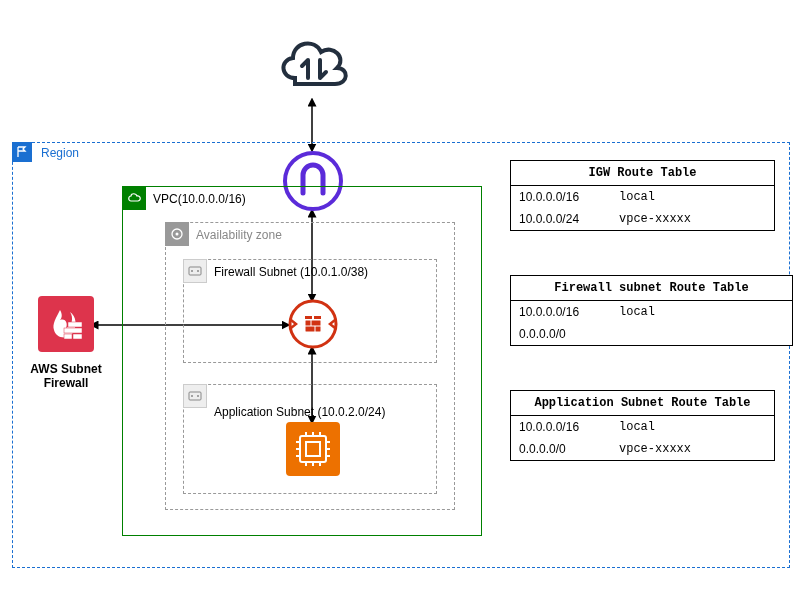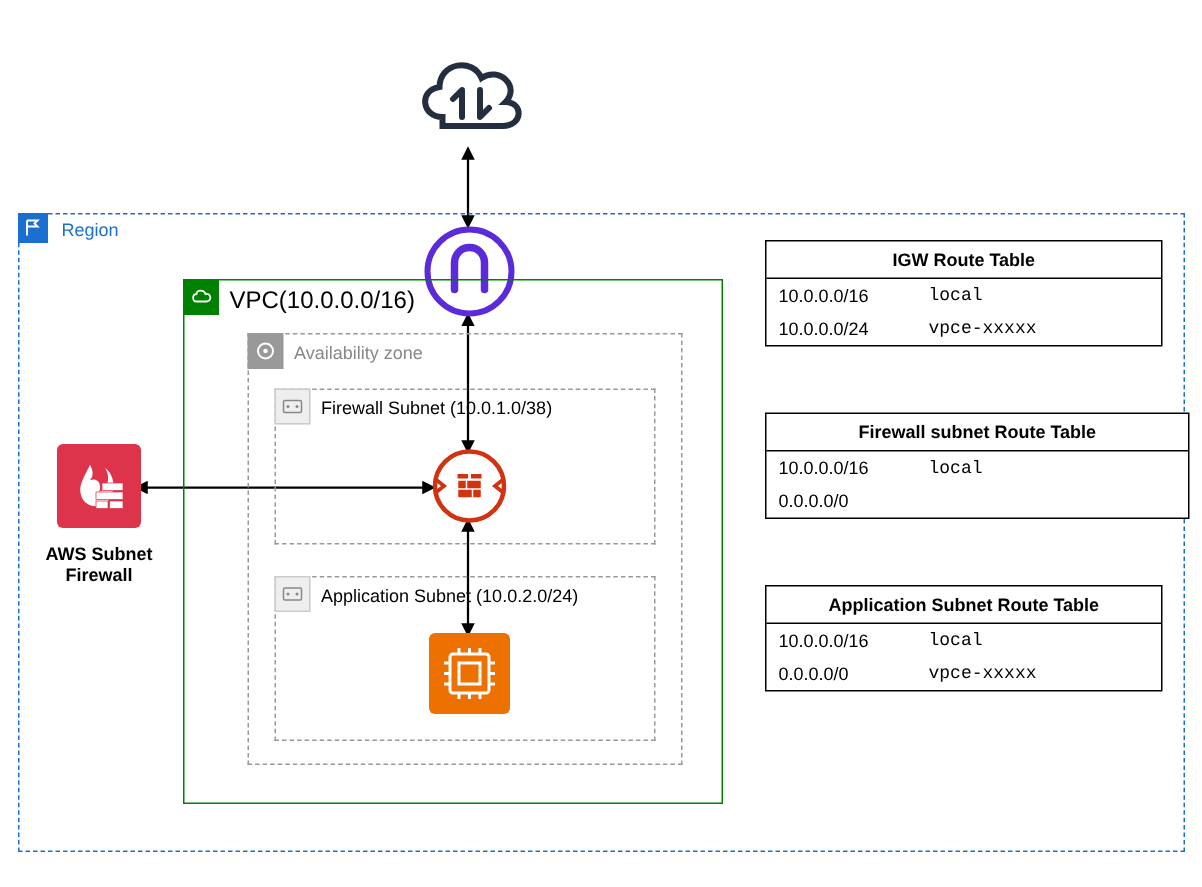--- a/index.html
+++ b/index.html
@@ -49,20 +49,21 @@
   }
   .table-box {
     border: 1px solid #000;
     background: #fff;
   }
   .table-title {
     font-weight: bold;
     text-align: center;
     padding: 5px 4px;
     border-bottom: 1px solid #000;
+    font-family: Liberation Mono, monospace;
   }
   .table-row {
     display: flex;
     padding: 4px 8px;
   }
   .table-row .c1 { width: 100px; }
   .table-row .c2 { flex: 1; font-family: Liberation Mono, monospace; }
   .icon-red-fw {
     width: 56px; height: 56px;
     background: #dd344c;
@@ -128,21 +129,21 @@
     <path d="M22 44 V26 a10 10 0 0 1 20 0 V44" fill="none" stroke="#5b2bd9" stroke-width="5" stroke-linecap="round"></path>
   </svg>
 </div>
 
 <div class="abs vpc-border" style="left:122px; top:186px; width:360px; height:350px;">
   <div class="vpc-tab">
     <svg width="16" height="16" viewBox="0 0 16 16">
         <path d="M5 11c-3 0-3-5 0-5 0-3 5-3 6 0 3-1 5 4 1 5H5z" fill="none" stroke="#fff" stroke-width="1.2"></path>
       </svg>
   </div>
-  <span class="abs" style="left:30px; top:5px; font-size:16px;text-align:right;">VPC(10.0.0.0/16)</span>
+  <span class="abs" style="left:30px; top:5px; font-size:12px;text-align:right;">VPC(10.0.0.0/16)</span>
 </div>
 
 <div class="abs az-border" style="left:165px; top:222px; width:290px; height:288px;">
   <div class="az-tab">
     <svg width="16" height="16" viewBox="0 0 16 16">
         <circle cx="8" cy="8" r="5" fill="none" stroke="#fff" stroke-width="1.3"></circle>
         <circle cx="8" cy="8" r="1.5" fill="#fff"></circle>
       </svg>
   </div>
   <span class="abs" style="left:30px; top:5px; color:#888;">Availability zone</span>
@@ -179,21 +180,21 @@
 </div>
 
 <div class="abs subnet-border" style="left:183px; top:384px; width:254px; height:110px;">
   <div class="subnet-tab">
     <svg width="16" height="16" viewBox="0 0 16 16">
         <rect x="2" y="4" width="12" height="8" rx="1" fill="none" stroke="#888" stroke-width="1"></rect>
         <circle cx="5" cy="8" r="1" fill="#888"></circle>
         <circle cx="11" cy="8" r="1" fill="#888"></circle>
       </svg>
   </div>
-  <span class="abs" style="left:30px; top:5px;">Application Subnet (10.0.2.0/24)</span>
+  <span class="abs" style="left:30px; top:20px;">Application Subnet (10.0.2.0/24)</span>
 </div>
 
 <div class="abs" style="left:286px; top:422px;">
   <div class="icon-orange-app">
     <svg width="38" height="38" viewBox="0 0 38 38">
       <rect x="6" y="6" width="26" height="26" rx="2" fill="none" stroke="#fff" stroke-width="2"></rect>
       <rect x="12" y="12" width="14" height="14" fill="none" stroke="#fff" stroke-width="2"></rect>
       <g stroke="#fff" stroke-width="2">
         <line x1="12" y1="2" x2="12" y2="6"></line>
           <line x1="19" y1="2" x2="19" y2="6"></line>

